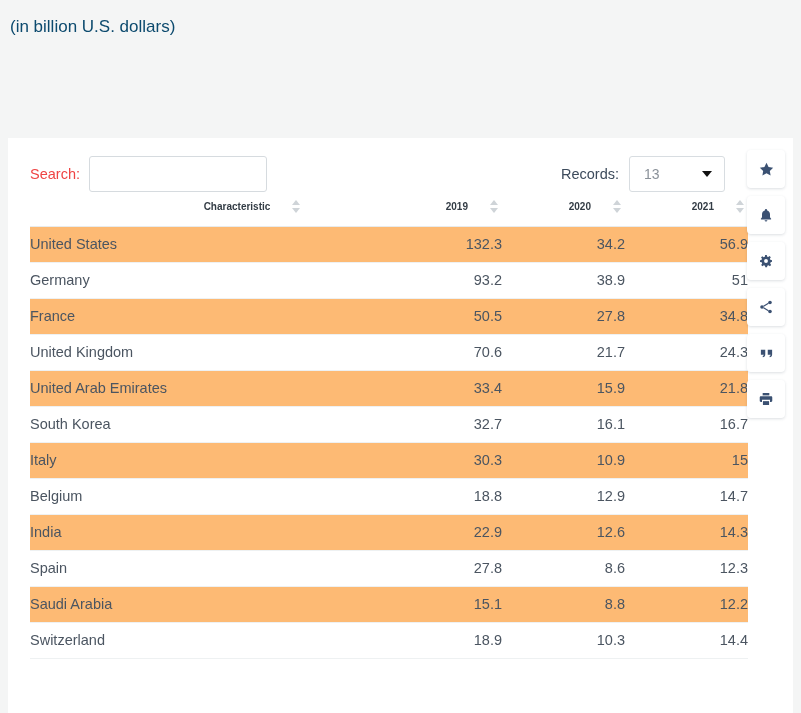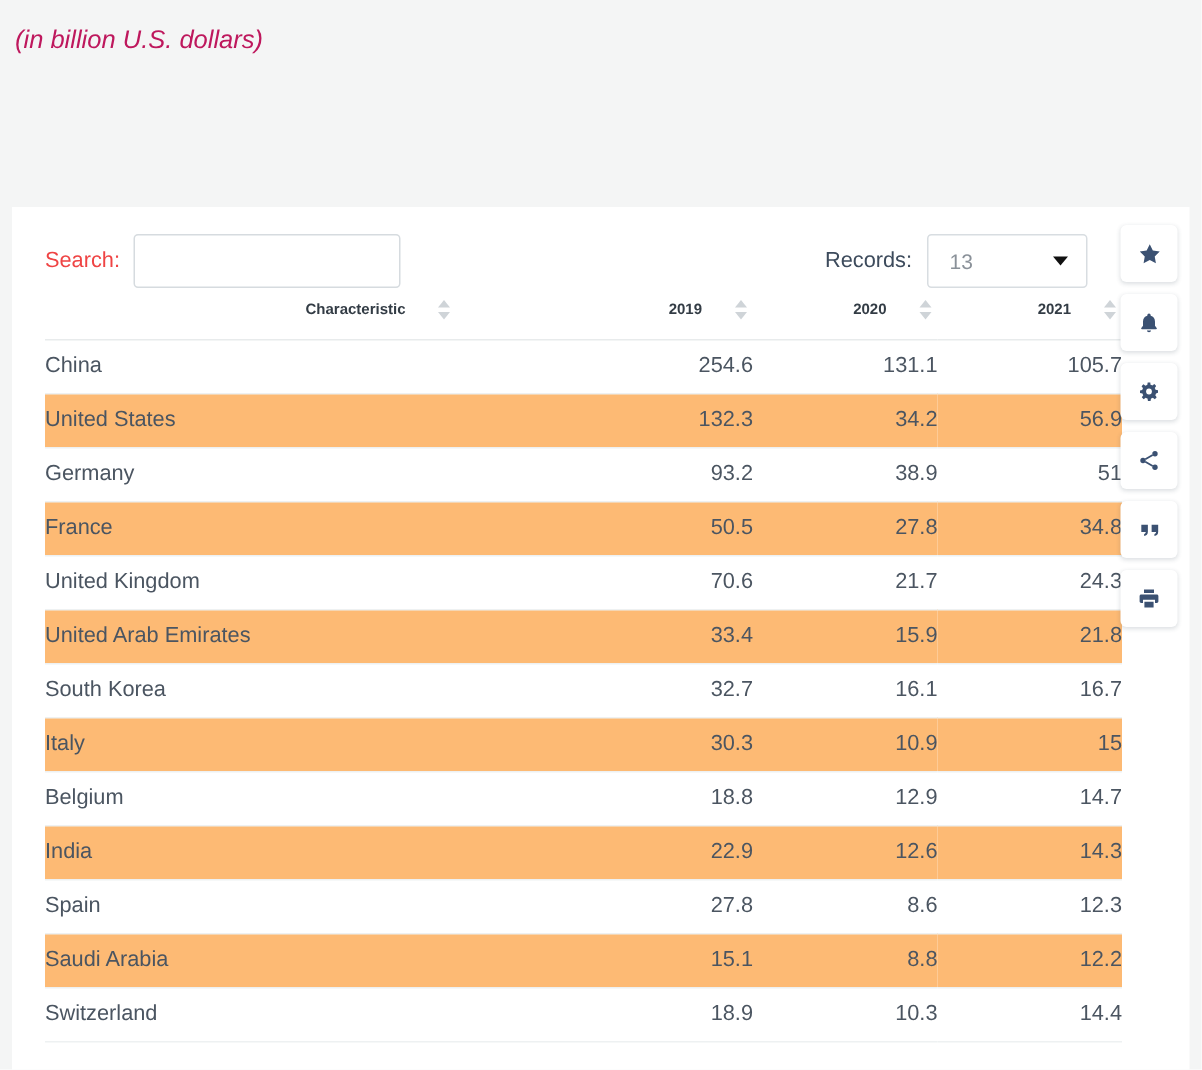--- a/index.html
+++ b/index.html
@@ -30,22 +30,21 @@
     line-height: 36px;
     font-weight: bold;
     color: #16253d;
     letter-spacing: -0.1px;
     margin: 0;
     padding-top: 4px;
   }
   .page-subtitle {
     font-size: 17px;
     line-height: 26px;
-    font-style: italic;
-    color: #be185d;
+    color: #0c4a6e;
     margin: 0;
     padding-top: 8px;
   }
 
   
   .card {
     position: absolute;
     left: 8px;
     top: 138px;
     width: 785px;
@@ -92,21 +91,21 @@
     display: flex;
     align-items: center;
   }
   .records-label {
     font-size: 14.5px;
     color: #3d4b5c;
     margin-right: 10px;
   }
   .records-select {
     position: relative;
-    width: 107px;
+    width: 96px;
     height: 36px;
     box-sizing: border-box;
     border: 1px solid #d8dde1;
     border-radius: 3px;
     background: #ffffff;
     display: flex;
     align-items: center;
   }
   .records-value {
     font-size: 14px;
@@ -297,26 +296,20 @@
                 <span>2021</span>
                 <span class="sort-icon">
                   <span class="up"></span>
                     <span class="dn"></span>
                 </span>
               </div>
             </th>
           </tr>
         </thead>
         <tbody id="table-body">
-            <tr>
-              <td class="country">China</td>
-              <td class="num">254.6</td>
-              <td class="num">131.1</td>
-              <td class="num">105.7</td>
-            </tr>
             <tr class="row-alt">
               <td class="country">United States</td>
               <td class="num">132.3</td>
               <td class="num">34.2</td>
               <td class="num">56.9</td>
             </tr>
             <tr>
               <td class="country">Germany</td>
               <td class="num">93.2</td>
               <td class="num">38.9</td>

